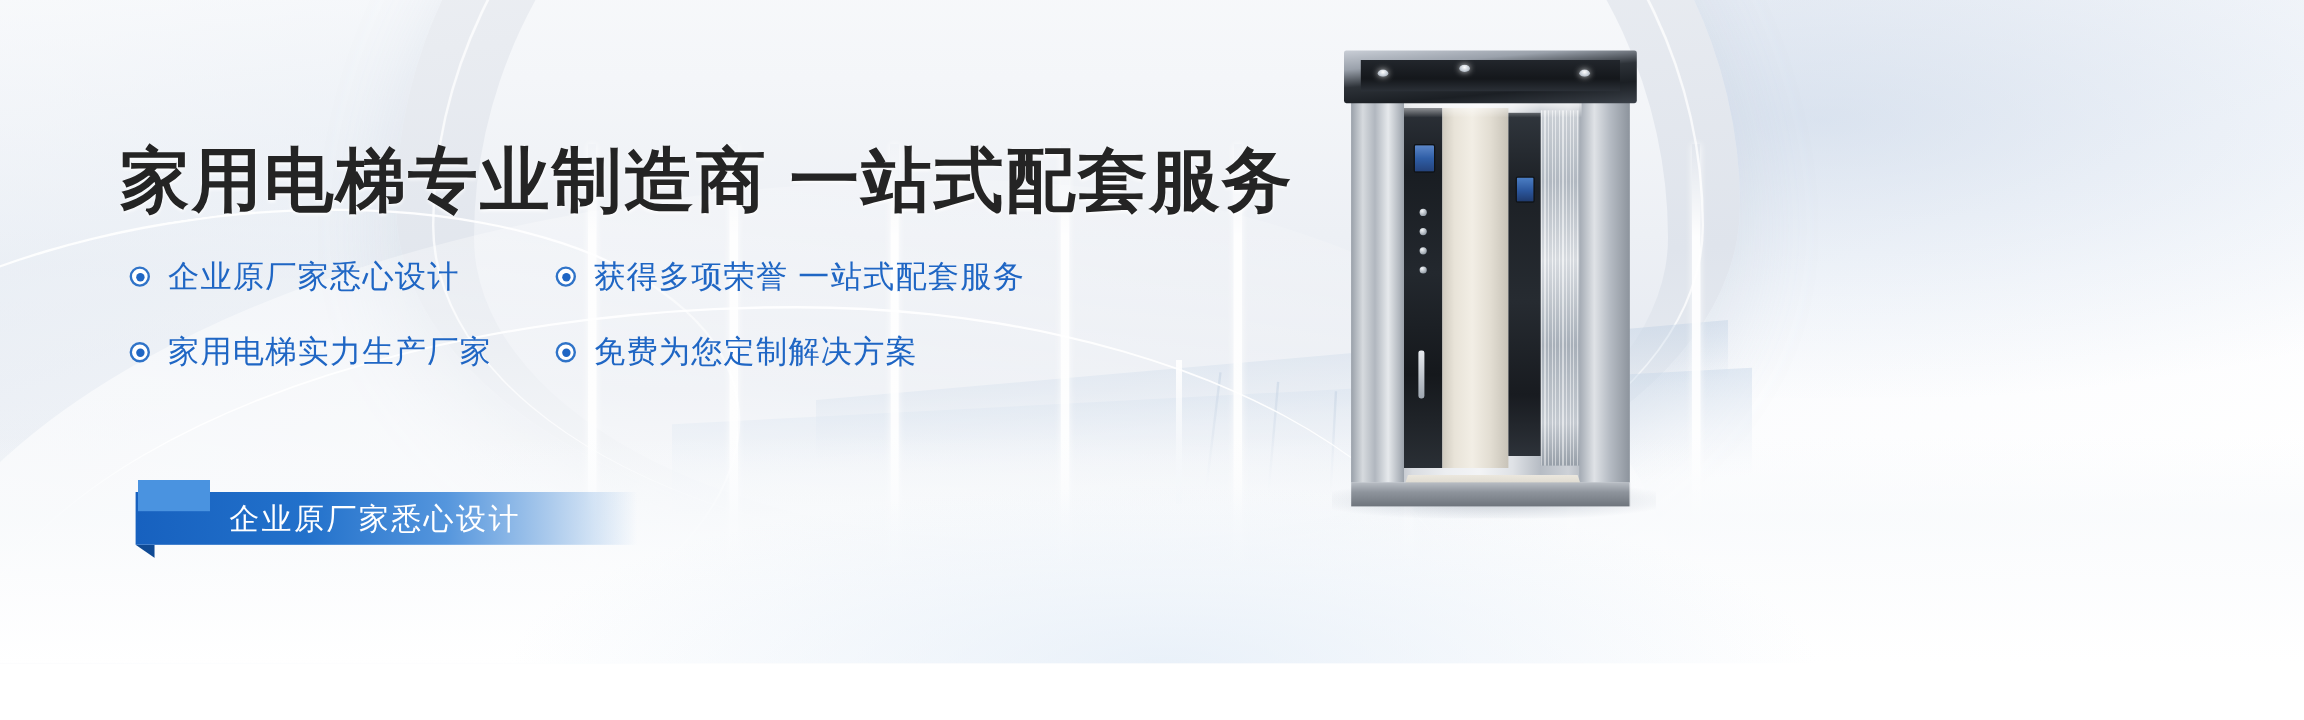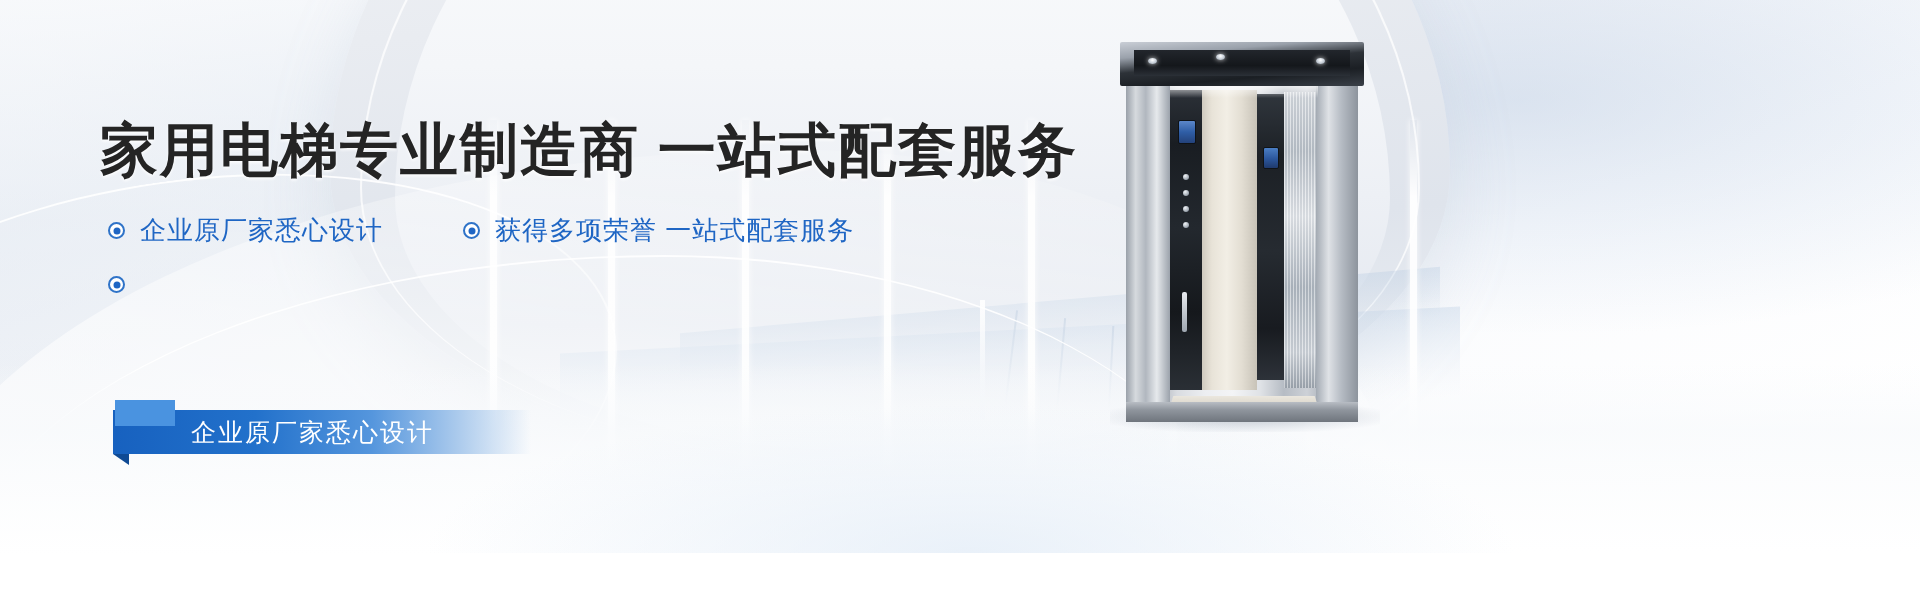--- a/index.html
+++ b/index.html
@@ -303,22 +303,27 @@
         <div class="feat col1">
           <span class="bullet"></span>
           <span class="feat-text">企业原厂家悉心设计</span>
         </div>
         <div class="feat">
           <span class="bullet"></span>
           <span class="feat-text">获得多项荣誉 一站式配套服务</span>
         </div>
       </div>
       <div class="feat-row">
+        <div class="feat col1">
+          <span class="bullet"></span>
+          <span class="feat-text">家用电梯实力生产厂家</span>
+        </div>
         <div class="feat">
           <span class="bullet"></span>
+          <span class="feat-text">免费为您定制解决方案</span>
         </div>
       </div>
     </div>
 
     <div class="ribbon">
       <span class="ribbon-flag"></span>
       <span class="ribbon-notch"></span>
       <span class="ribbon-text">企业原厂家悉心设计</span>
     </div>
   </div>

